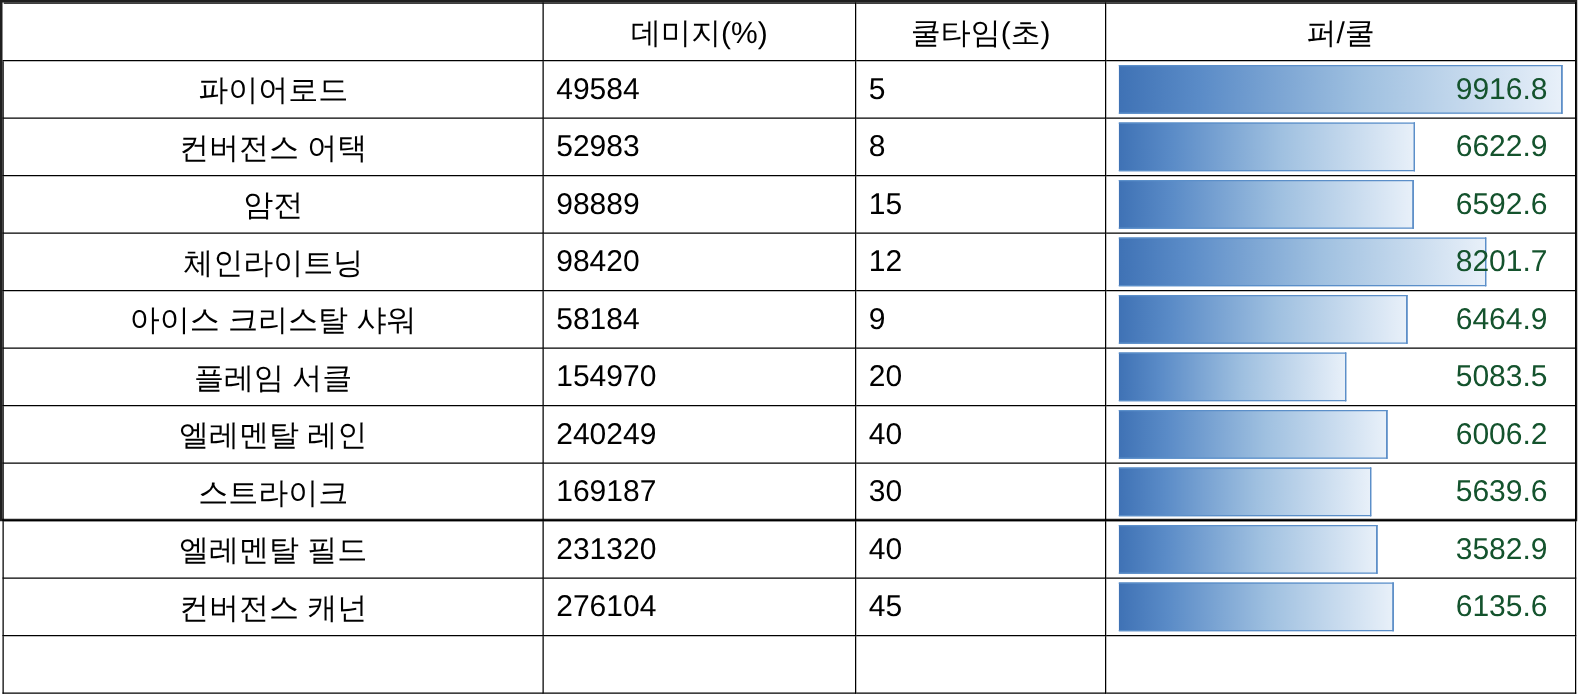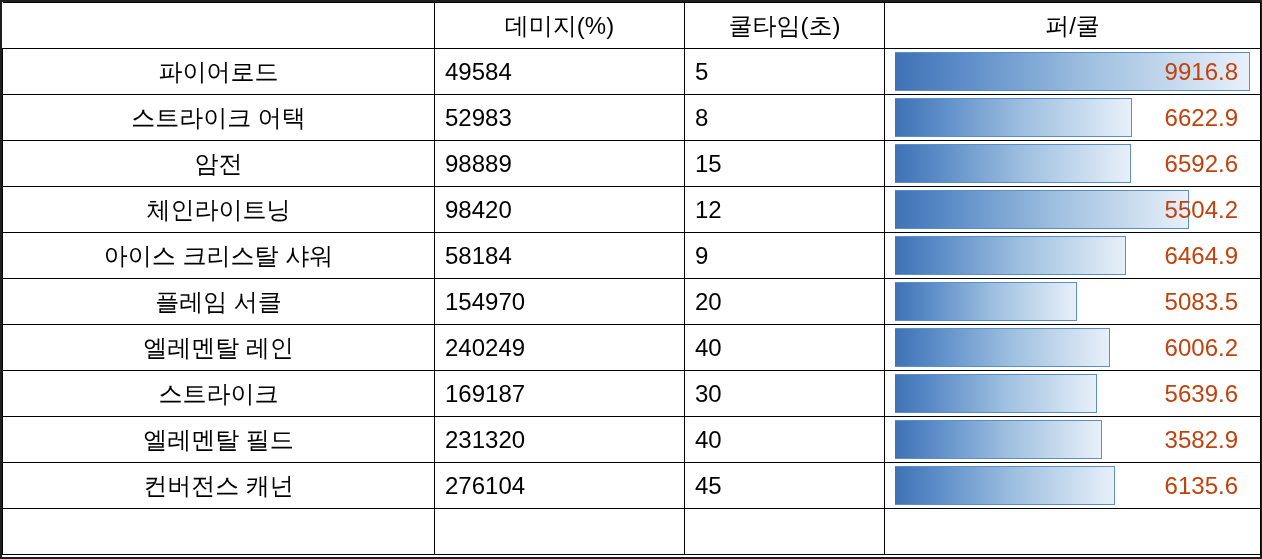--- a/index.html
+++ b/index.html
@@ -8,21 +8,21 @@
     background: #ffffff;
   }
   body {
     width: 1262px;
     height: 559px;
     font-family: "Liberation Sans", sans-serif;
     overflow: hidden;
   }
   .sheet {
     width: 1262px;
-    height: 559px;
+    height: 417px;
     box-sizing: border-box;
     border-top: 2px solid #1f1f1f;
     border-left: 2px solid #1f1f1f;
     border-right: 2px solid #1f1f1f;
     border-bottom: 2px solid #1f1f1f;
     background: #fff;
   }
   table.grid {
     width: 100%;
     border-collapse: collapse;
@@ -78,21 +78,21 @@
     background: linear-gradient(to right, #3f72b5 0%, #5a8bc7 18%, #9fc0e0 55%, #e8f0f9 100%);
     border: 1px solid #5b8fc9;
     border-left: none;
     box-sizing: border-box;
   }
   .ratio-text {
     position: relative;
     z-index: 2;
     padding-right: 12px;
     font-size: 24px;
-    color: #c2410c;
+    color: #14532d;
   }
   .spacer-row td {
     height: 22px;
     border-top: 1px solid #000;
     border-left: 1px solid #000;
     border-right: 1px solid #000;
     border-bottom: none;
   }
 </style>
 </head>
@@ -120,21 +120,21 @@
         <td class="num">49584</td>
         <td class="num">5</td>
         <td class="ratio-cell">
           <div class="databar-wrap">
             <div class="databar" style="width: 100%;"></div>
             <span class="ratio-text">9916.8</span>
           </div>
         </td>
       </tr>
       <tr>
-        <td class="name">스트라이크 어택</td>
+        <td class="name">컨버전스 어택</td>
         <td class="num">52983</td>
         <td class="num">8</td>
         <td class="ratio-cell">
           <div class="databar-wrap">
             <div class="databar" style="width: 66.8%;"></div>
             <span class="ratio-text">6622.9</span>
           </div>
         </td>
       </tr>
       <tr>
@@ -148,21 +148,21 @@
           </div>
         </td>
       </tr>
       <tr>
         <td class="name">체인라이트닝</td>
         <td class="num">98420</td>
         <td class="num">12</td>
         <td class="ratio-cell">
           <div class="databar-wrap">
             <div class="databar" style="width: 82.7%;"></div>
-            <span class="ratio-text">5504.2</span>
+            <span class="ratio-text">8201.7</span>
           </div>
         </td>
       </tr>
       <tr>
         <td class="name">아이스 크리스탈 샤워</td>
         <td class="num">58184</td>
         <td class="num">9</td>
         <td class="ratio-cell">
           <div class="databar-wrap">
             <div class="databar" style="width: 65.2%;"></div>

